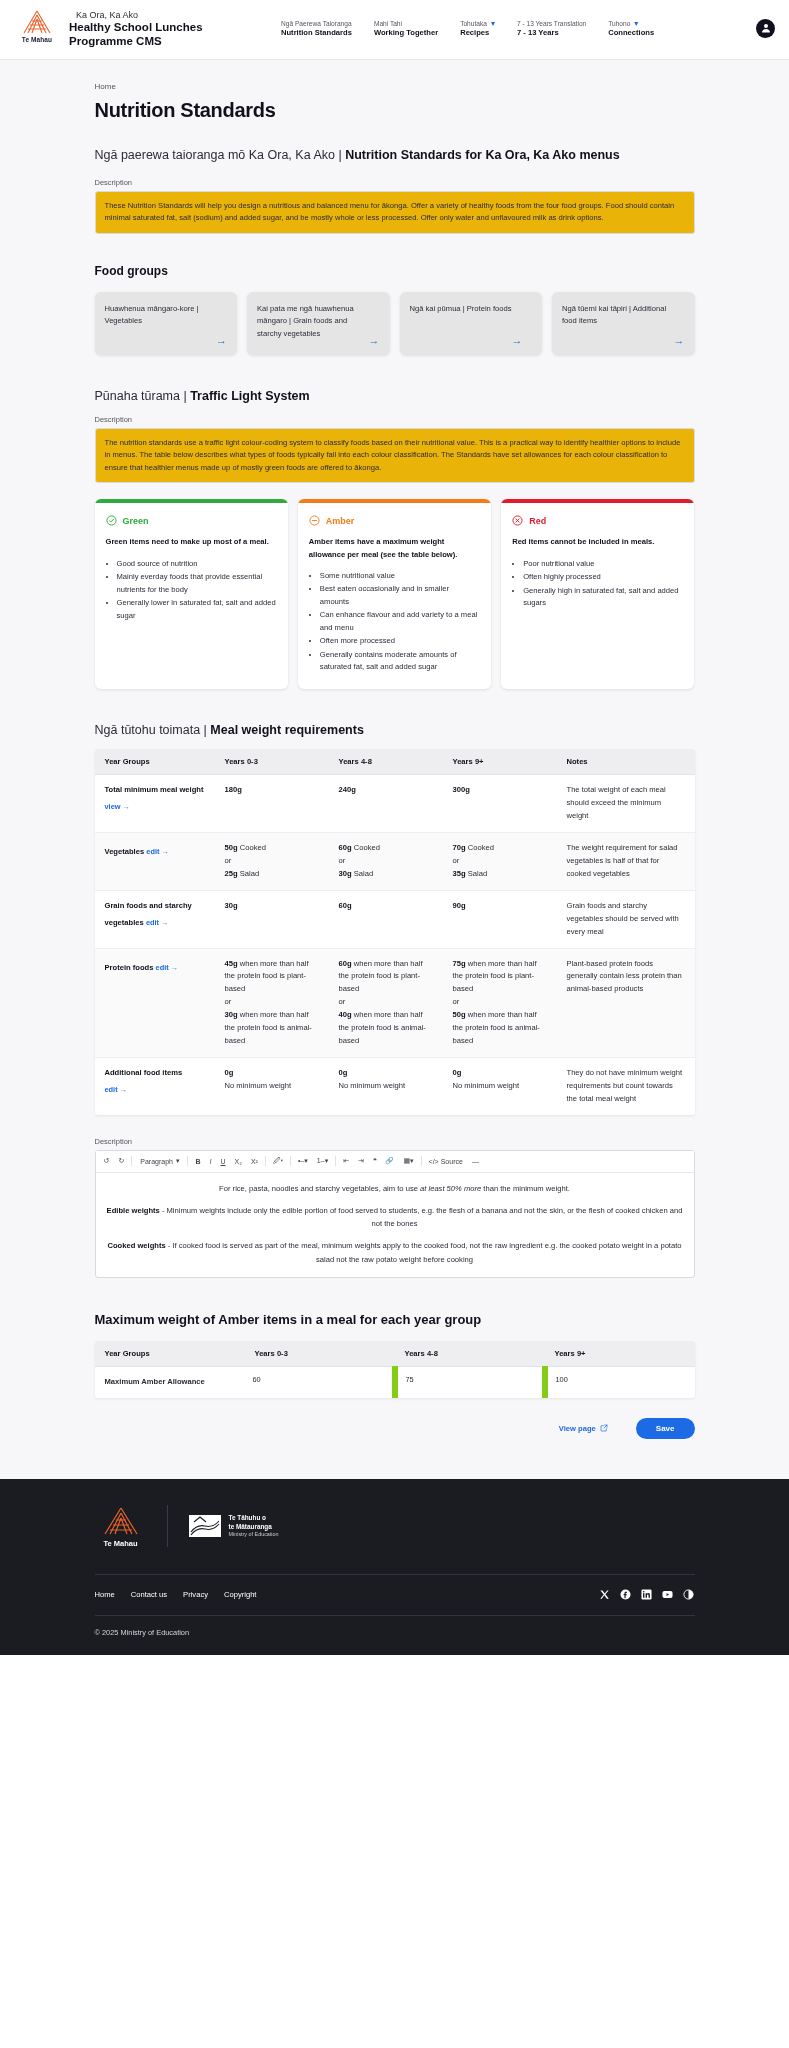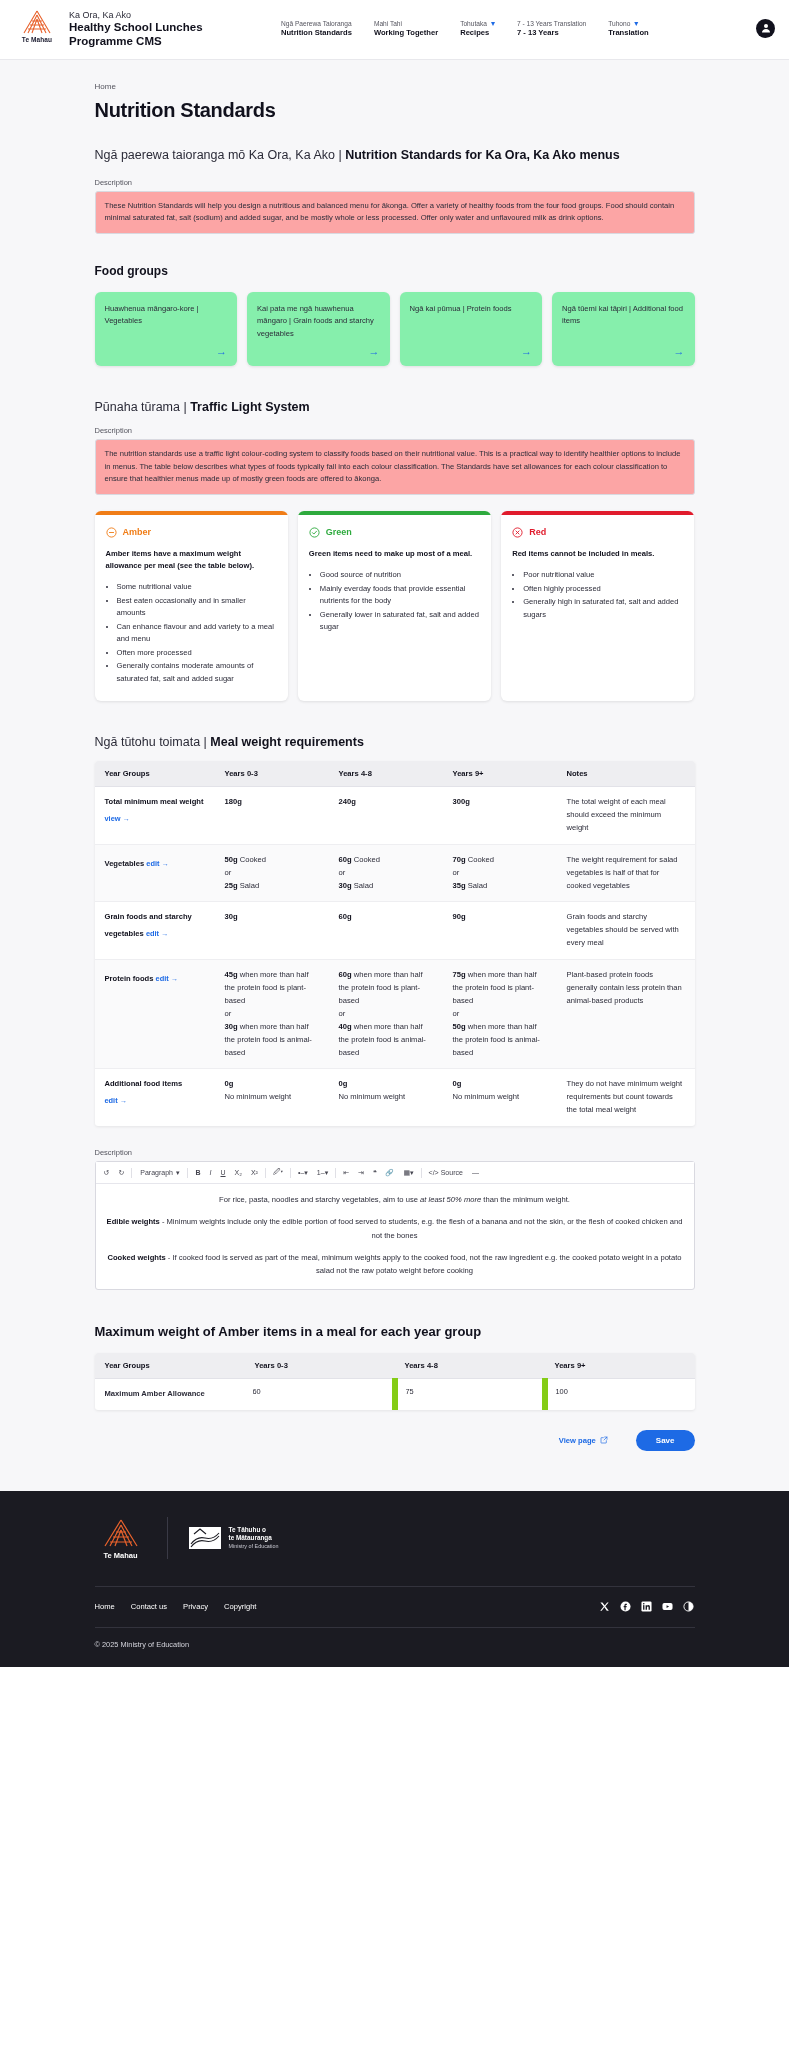--- a/index.html
+++ b/index.html
@@ -18,21 +18,21 @@
     padding: 8px 14px 10px 14px;
     background:#fff;
     border-bottom:1px solid #e8e8ec;
     gap: 10px;
   }
   .brand { display:flex; align-items:flex-start; gap:9px; flex: 0 0 auto; }
   .logo-block { width:46px; text-align:center; padding-top:1px; }
   .logo-mark { width:42px; height:26px; display:block; margin:0 auto; }
   .logo-caption { font-size:6.5px; font-weight:700; color:#1a1a2e; margin-top:1px; letter-spacing:.1px;}
   .brand-text { padding-top:2px; }
-  .brand-sup { font-size:9px; color:#2b2b38; line-height:1.25; font-weight:400;}
+  .brand-sup { font-size:9px; color:#2b2b38; line-height:1.25; font-weight:400;margin-left:7px;}
   .brand-main { font-size:11.5px; font-weight:800; color:#11111d; line-height:1.2; max-width:180px;}
 
   .topnav { display:flex; align-items:flex-start; gap:22px; margin-left:22px; flex:1 1 auto;}
   .nav-item { line-height:1.2; cursor:pointer; display:flex; flex-direction:column;}
   .nav-sup { font-size:6.6px; color:#55555f; font-weight:400; white-space:nowrap;}
   .nav-main { font-size:7.6px; font-weight:800; color:#11111d; white-space:nowrap; display:flex; align-items:center; gap:4px;}
   .chev { color:#1d6ae5; font-size:8px; line-height:1;}
   .nav-caret-row { display:flex; align-items:center; gap:4px;}
   .avatar-btn {
     width:19px; height:19px; border-radius:50%;
@@ -46,34 +46,34 @@
   .container { width: 600px; margin: 0 auto; padding-top: 22px;}
 
   .breadcrumb { font-size:8px; color:#55555f; margin-bottom:8px; cursor:pointer;}
   h1.page-title { font-size:20px; font-weight:800; margin:0 0 26px 0; letter-spacing:-0.3px; color:#11111d;}
 
   .bi-title { font-size:12.5px; margin:0 0 16px 0; font-weight:400; color:#2b2b38;}
   .bi-title b { font-weight:800; color:#11111d;}
 
   .field-label { font-size:7.5px; color:#55555f; margin-bottom:4px;}
   .readonly-box {
-    background:#fca5a5; border:1px solid #d9d9e0; border-radius:3px;
+    background:#eab308; border:1px solid #d9d9e0; border-radius:3px;
     padding:8px 9px; font-size:7.6px; line-height:1.65; color:#2b2b38;
   }
 
   .section-h { font-size:12px; font-weight:800; margin:30px 0 14px 0; color:#11111d;}
   .section-h2 { font-size:12.5px; font-weight:400; margin:34px 0 12px 0; color:#2b2b38;}
   .section-h2 b { font-weight:800; color:#11111d;}
 
   
   .fg-row { display:flex; gap:10px; }
   .fg-card {
-    flex:1 1 0; background:#86efac; border-radius:6px; padding:11px 10px 9px 10px;
+    flex:1 1 0; background:#e5e5e5; border-radius:6px; padding:11px 10px 9px 10px;
     box-shadow:0 1px 3px rgba(0,0,0,.10); min-height:63px;
-    display:flex; flex-direction:column; cursor:pointer;
+    display:flex; flex-direction:row; cursor:pointer;
   }
   .fg-text { font-size:7.6px; line-height:1.65; color:#2b2b38; }
   .fg-arrow { margin-top:auto; text-align:right; color:#1d6ae5; font-size:11px; line-height:1; padding-top:6px;}
 
   
   .tl-row { display:flex; gap:10px; margin-top:16px; }
   .tl-card {
     flex:1 1 0; background:#fff; border-radius:6px; overflow:hidden;
     box-shadow:0 1px 3px rgba(0,0,0,.10); display:flex; flex-direction:column;
     min-height:190px;
@@ -197,21 +197,21 @@
     </div>
     <div class="nav-item">
       <span class="nav-sup">7 - 13 Years Translation</span>
       <span class="nav-main">7 - 13 Years</span>
     </div>
     <div class="nav-item">
       <span class="nav-caret-row">
         <span class="nav-sup">Tuhono</span>
         <span class="chev">▾</span>
       </span>
-      <span class="nav-main">Translation</span>
+      <span class="nav-main">Connections</span>
     </div>
   </nav>
 
   <div class="avatar-btn">
     <svg viewBox="0 0 24 24">
       <circle cx="12" cy="8" r="4" fill="#fff"></circle>
       <path d="M4 21c0-4.4 3.6-7 8-7s8 2.6 8 7z" fill="#fff"></path>
     </svg>
   </div>
 </header>
@@ -249,57 +249,57 @@
       </div>
     </div>
 
     <h2 class="section-h2">
       <span>Pūnaha tūrama | </span><b>Traffic Light System</b>
     </h2>
     <div class="field-label">Description</div>
     <div class="readonly-box">The nutrition standards use a traffic light colour-coding system to classify foods based on their nutritional value.  This is a practical way to identify healthier options to include in menus.  The table below describes what types of foods typically fall into each colour classification. The Standards have set allowances for each colour classification to ensure that healthier menus made up of mostly green foods are offered to ākonga.</div>
 
     <div class="tl-row">
+
+      <div class="tl-card">
+        <div class="tl-bar" style="background:#2eaa3e"></div>
+        <div class="tl-body">
+          <div class="tl-head">
+            <svg class="tl-ico" viewBox="0 0 24 24">
+              <circle cx="12" cy="12" r="10" fill="none" stroke="#2eaa3e" stroke-width="2"></circle>
+              <path d="M7.5 12.3l3.1 3.1 6-6.4" fill="none" stroke="#2eaa3e" stroke-width="2" stroke-linecap="round" stroke-linejoin="round"></path>
+            </svg>
+            <span class="tl-name" style="color:#2eaa3e">Green</span>
+          </div>
+          <div class="tl-lead">Green items need to make up most of a meal.</div>
+          <ul class="tl-list">
+            <li>Good source of nutrition</li>
+            <li>Mainly everday foods that provide essential nutrients for the body</li>
+            <li>Generally lower in saturated fat, salt and added sugar</li>
+          </ul>
+        </div>
+      </div>
 
       <div class="tl-card">
         <div class="tl-bar" style="background:#f07d17"></div>
         <div class="tl-body">
           <div class="tl-head">
             <svg class="tl-ico" viewBox="0 0 24 24">
               <circle cx="12" cy="12" r="10" fill="none" stroke="#f07d17" stroke-width="2"></circle>
               <path d="M7.5 12h9" fill="none" stroke="#f07d17" stroke-width="2" stroke-linecap="round"></path>
             </svg>
             <span class="tl-name" style="color:#f07d17">Amber</span>
           </div>
           <div class="tl-lead">Amber items have a maximum weight allowance per meal (see the table below).</div>
           <ul class="tl-list">
             <li>Some nutritional value</li>
             <li>Best eaten occasionally and in smaller amounts</li>
             <li>Can enhance flavour and add variety to a meal and menu</li>
             <li>Often more processed</li>
             <li>Generally contains moderate amounts of saturated fat, salt and added sugar</li>
-          </ul>
-        </div>
-      </div>
-
-      <div class="tl-card">
-        <div class="tl-bar" style="background:#2eaa3e"></div>
-        <div class="tl-body">
-          <div class="tl-head">
-            <svg class="tl-ico" viewBox="0 0 24 24">
-              <circle cx="12" cy="12" r="10" fill="none" stroke="#2eaa3e" stroke-width="2"></circle>
-              <path d="M7.5 12.3l3.1 3.1 6-6.4" fill="none" stroke="#2eaa3e" stroke-width="2" stroke-linecap="round" stroke-linejoin="round"></path>
-            </svg>
-            <span class="tl-name" style="color:#2eaa3e">Green</span>
-          </div>
-          <div class="tl-lead">Green items need to make up most of a meal.</div>
-          <ul class="tl-list">
-            <li>Good source of nutrition</li>
-            <li>Mainly everday foods that provide essential nutrients for the body</li>
-            <li>Generally lower in saturated fat, salt and added sugar</li>
           </ul>
         </div>
       </div>
 
       <div class="tl-card">
         <div class="tl-bar" style="background:#e01b2c"></div>
         <div class="tl-body">
           <div class="tl-head">
             <svg class="tl-ico" viewBox="0 0 24 24">
               <circle cx="12" cy="12" r="10" fill="none" stroke="#e01b2c" stroke-width="2"></circle>

